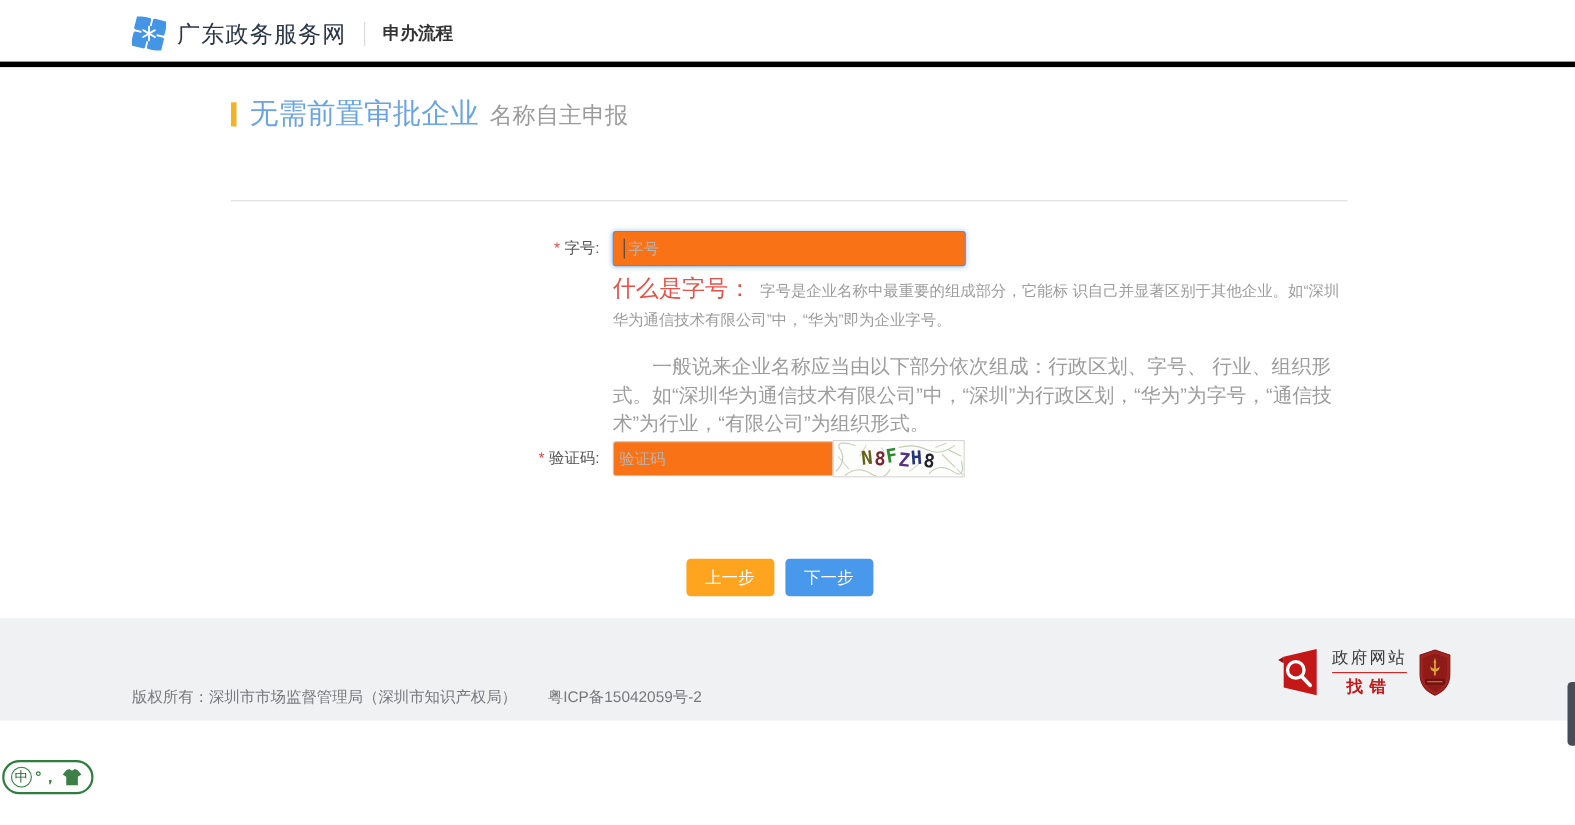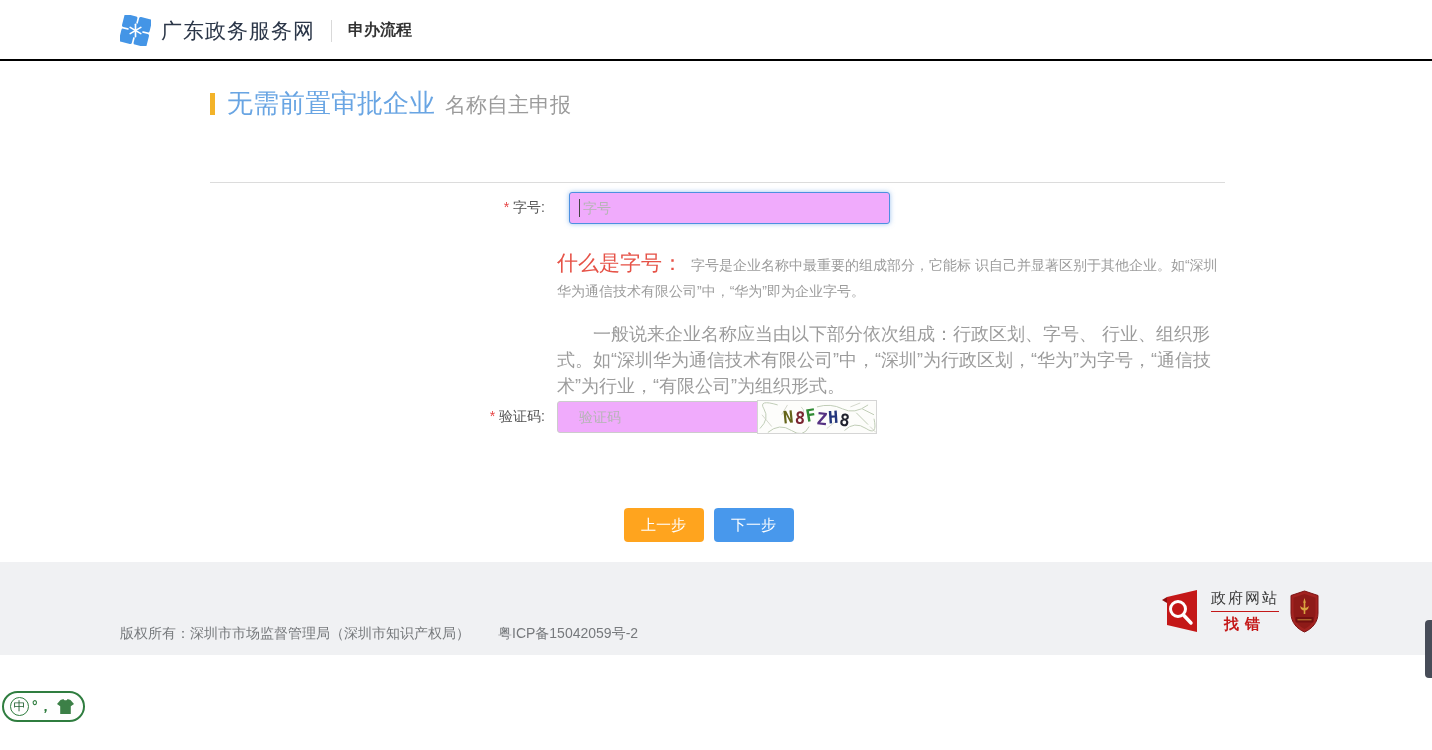--- a/index.html
+++ b/index.html
@@ -1,20 +1,20 @@
 <!DOCTYPE html>
 <html><head>
 <meta charset="utf-8">
 <style>
   * { margin:0; padding:0; box-sizing:border-box; }
   html,body { width:1432px; height:750px; background:#fff; font-family:"Liberation Sans","DejaVu Sans",sans-serif; }
   .page { position:relative; width:1432px; height:750px; overflow:hidden; background:#fff; }
 
   
-  .header { position:absolute; top:0; left:0; right:0; height:61px; background:#fff; border-bottom:2px solid #000000; }
+  .header { position:absolute; top:0; left:0; right:0; height:61px; background:#fff; border-bottom:5px solid #000000; }
   .brand { position:absolute; left:120px; top:15px; display:flex; align-items:center; }
   .logo { width:31px; height:31px; margin-right:10px; }
   .site-name { font-size:21px; color:#2b3648; letter-spacing:1px; }
   .brand-divider { width:1px; height:22px; background:#d9d9d9; margin:0 16px; }
   .section-name { font-size:16px; font-weight:bold; color:#333; }
 
   
   .title-row { position:absolute; left:210px; top:86px; display:flex; align-items:baseline; }
   .title-bar { width:5px; height:22px; background:#f3b329; margin-right:12px; align-self:center; }
   .page-title { font-size:26px; color:#69a5e3; }
@@ -28,26 +28,26 @@
   .step.last { clip-path:polygon(0 0, 100% 0, 100% 100%, 0 100%, 14px 50%); padding:0 14px 0 24px; border-radius:0 3px 3px 0; }
   .step-1 { width:140px; }
   .step-2 { width:150px; }
   .step-3 { width:238px; }
   .step-4 { width:190px; }
 
   .divider { position:absolute; left:210px; top:182px; width:1015px; height:1px; background:#dcdcdc; }
 
   
   .form-row { position:absolute; left:210px; display:flex; align-items:center; }
-  .row-ziho { top:192px;gap:12px; }
+  .row-ziho { top:210px; }
   .row-captcha { top:400px; }
   .form-label { width:335px; text-align:right; font-size:14px; color:#555; }
   .req { color:#e64545; margin-right:4px; font-size:14px; }
   .input-wrap { position:relative; margin-left:12px; }
-  .text-input { height:32px; border:1px solid #ccc; border-radius:3px; font-size:14px; color:#333; padding:0 21px; outline:none; font-family:"Liberation Sans","DejaVu Sans",sans-serif; background:#f0abfc; }
+  .text-input { height:32px; border:1px solid #ccc; border-radius:3px; font-size:14px; color:#333; padding:0 5px; outline:none; font-family:"Liberation Sans","DejaVu Sans",sans-serif; background:#f97316; }
   .text-input::placeholder { color:#b5b5b5; }
   .ziho-input { width:321px; border:1px solid #4d90e0; box-shadow:0 0 5px rgba(77,144,224,.55); padding-left:13px; }
   .caret { position:absolute; left:10px; top:7px; width:1px; height:18px; background:#444; }
   .captcha-input { width:201px; border-radius:3px 0 0 3px; }
   .captcha-box { position:relative; width:120px; height:34px; border:1px solid #d5d5d5; background:#fdfdfb; margin-left:-1px; display:flex; align-items:center; justify-content:center; overflow:hidden; cursor:pointer; }
   .captcha-noise { position:absolute; inset:0; }
   .captcha-letters { position:relative; display:flex; align-items:center; font-family:"DejaVu Sans Mono","Liberation Mono",monospace; font-weight:bold; font-size:17px; letter-spacing:1px; }
   .captcha-letters span { display:inline-block; }
   .captcha-letters span:nth-child(1){ transform:rotate(-6deg); }
   .captcha-letters span:nth-child(2){ transform:rotate(4deg) translateY(1px); }

